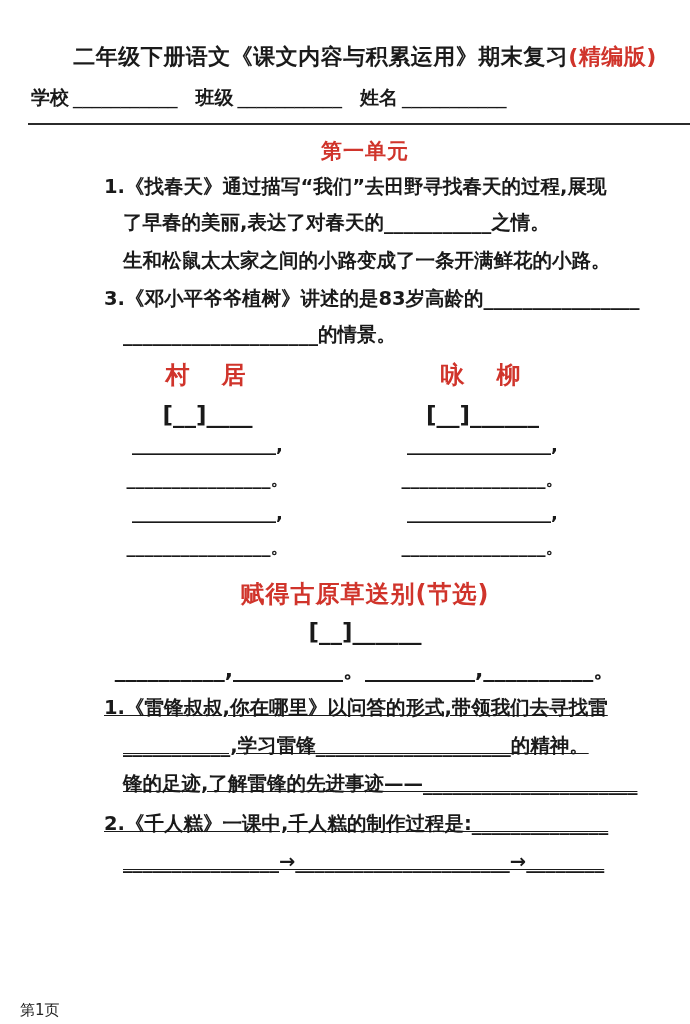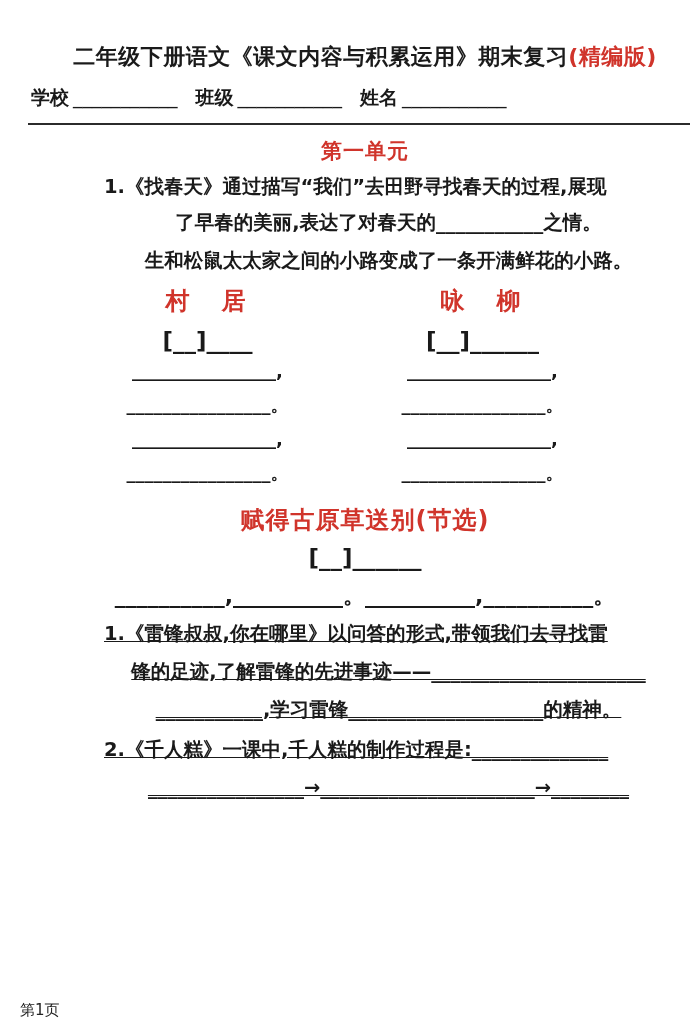--- a/index.html
+++ b/index.html
@@ -47,21 +47,21 @@
     letter-spacing: 1px;
   }
 
   .items { padding-left: 84px; padding-right: 56px; margin-top: 4px; }
   .q-line {
     font-size: 19.5px;
     font-weight: 600;
     line-height: 36px;
     white-space: nowrap;
   }
-  .q-line.cont { padding-left: 19px; text-align: center; }
+  .q-line.cont { padding-left: 19px; }
   .item { margin-bottom: 2px; }
   .items2 .q-line { line-height: 38px; text-decoration: underline; }
 
   .poem-cols {
     display: flex;
     margin-top: 6px;
     padding: 0 90px 0 50px;
   }
   .poem-col { flex: 1; text-align: center; }
   .poem-title {
@@ -126,20 +126,24 @@
   <div class="unit-heading red">第一单元</div>
 
   <div class="items">
     <div class="item">
       <div class="q-line">1.《找春天》通过描写“我们”去田野寻找春天的过程,展现</div>
       <div class="q-line cont">了早春的美丽,表达了对春天的___________之情。</div>
     </div>
     <div class="item">
       <div class="q-line cont">生和松鼠太太家之间的小路变成了一条开满鲜花的小路。</div>
     </div>
+    <div class="item">
+      <div class="q-line">3.《邓小平爷爷植树》讲述的是83岁高龄的________________</div>
+      <div class="q-line cont">____________________的情景。</div>
+    </div>
   </div>
 
   <div class="poem-cols">
     <div class="poem-col">
       <div class="poem-title red">村　居</div>
       <div class="poem-author">[__]____</div>
       <div class="poem-row">________________,</div>
       <div class="poem-row">________________。</div>
       <div class="poem-row">________________,</div>
       <div class="poem-row">________________。</div>
@@ -157,22 +161,22 @@
   <div class="excerpt">
     <div class="poem-title red">赋得古原草送别(节选)</div>
     <div class="poem-author">[__]______</div>
     <div class="excerpt-line">__________,__________。__________,__________。</div>
   </div>
 
 
   <div class="items items2">
     <div class="item">
       <div class="q-line">1.《雷锋叔叔,你在哪里》以问答的形式,带领我们去寻找雷</div>
+      <div class="q-line cont">___________,学习雷锋____________________的精神。</div>
       <div class="q-line cont">锋的足迹,了解雷锋的先进事迹——______________________</div>
-      <div class="q-line cont">___________,学习雷锋____________________的精神。</div>
     </div>
     <div class="item">
       <div class="q-line">2.《千人糕》一课中,千人糕的制作过程是:______________</div>
       <div class="q-line cont">________________→______________________→________</div>
     </div>
   </div>
 
   <div class="footer">第1页</div>
 
 </div>

